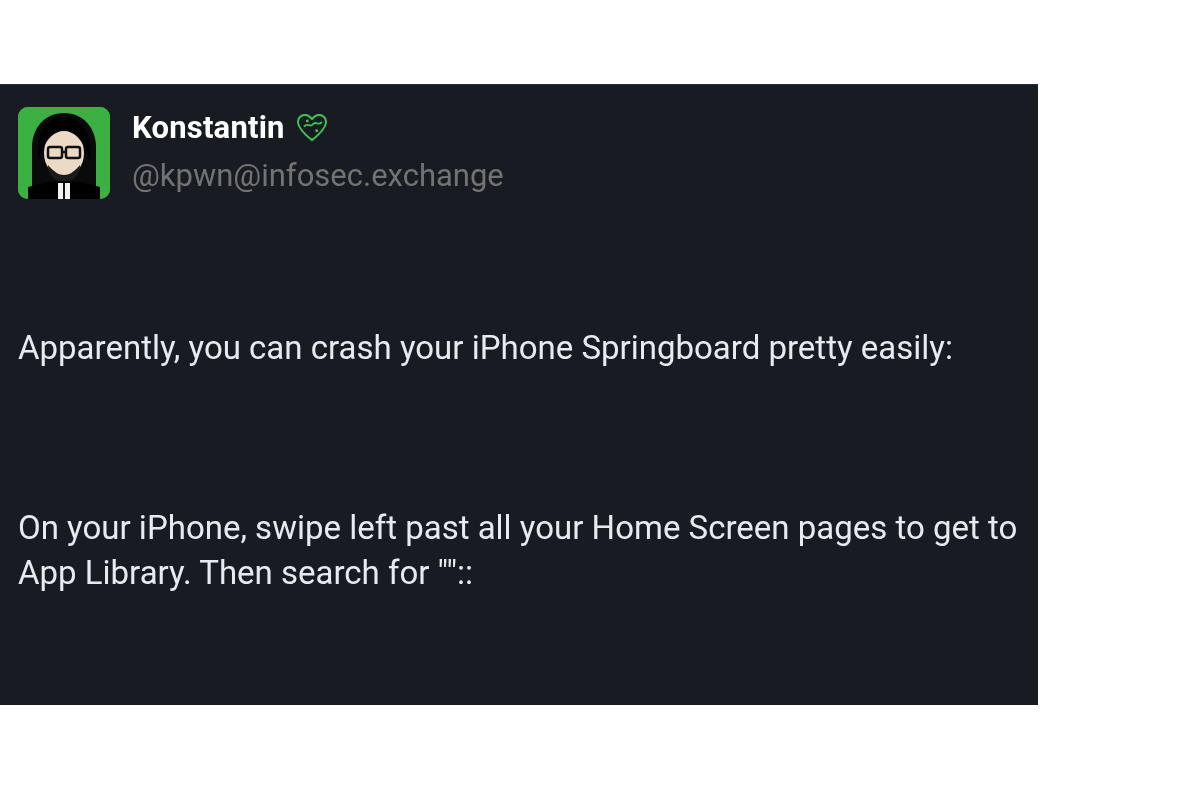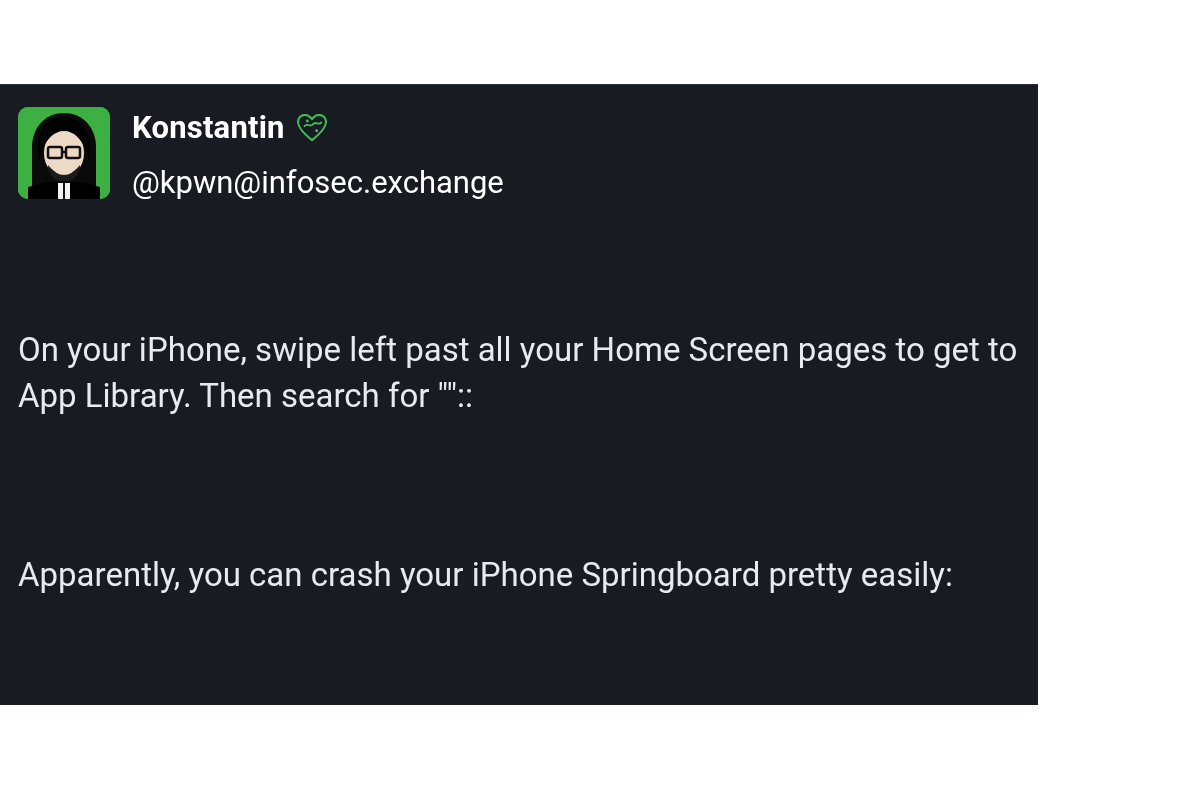--- a/index.html
+++ b/index.html
@@ -66,22 +66,22 @@
   }
   .heart-badge {
     width: 30px;
     height: 28px;
     display: inline-flex;
     align-items: center;
     justify-content: center;
   }
   .handle {
     font-size: 31px;
-    color: #ffffff;
-    margin-top: 16px;
+    color: #737373;
+    margin-top: 9px;
   }
   .body {
     margin-top: 36px;
     font-size: 33px;
     line-height: 1.37;
     color: #e7eaf0;
     white-space: pre-wrap;
   }
   .para {
     margin: 0 0 44px 0;
@@ -129,20 +129,20 @@
               <circle cx="11" cy="7.5" r="1.6" fill="#3fbf55"></circle>
               <circle cx="21" cy="18" r="1.6" fill="#3fbf55"></circle>
             </svg>
           </span>
         </div>
         <div class="handle">@kpwn@infosec.exchange</div>
       </div>
     </header>
 
     <div class="body">
+      <p class="para">Apparently, you can crash your iPhone Springboard pretty easily:</p>
       <p class="para">On your iPhone, swipe left past all your Home Screen pages to get to App Library. Then search for ""::</p>
-      <p class="para">Apparently, you can crash your iPhone Springboard pretty easily:</p>
       
       
     </div>
 
   </article>
 </div>
 
 </body></html>

